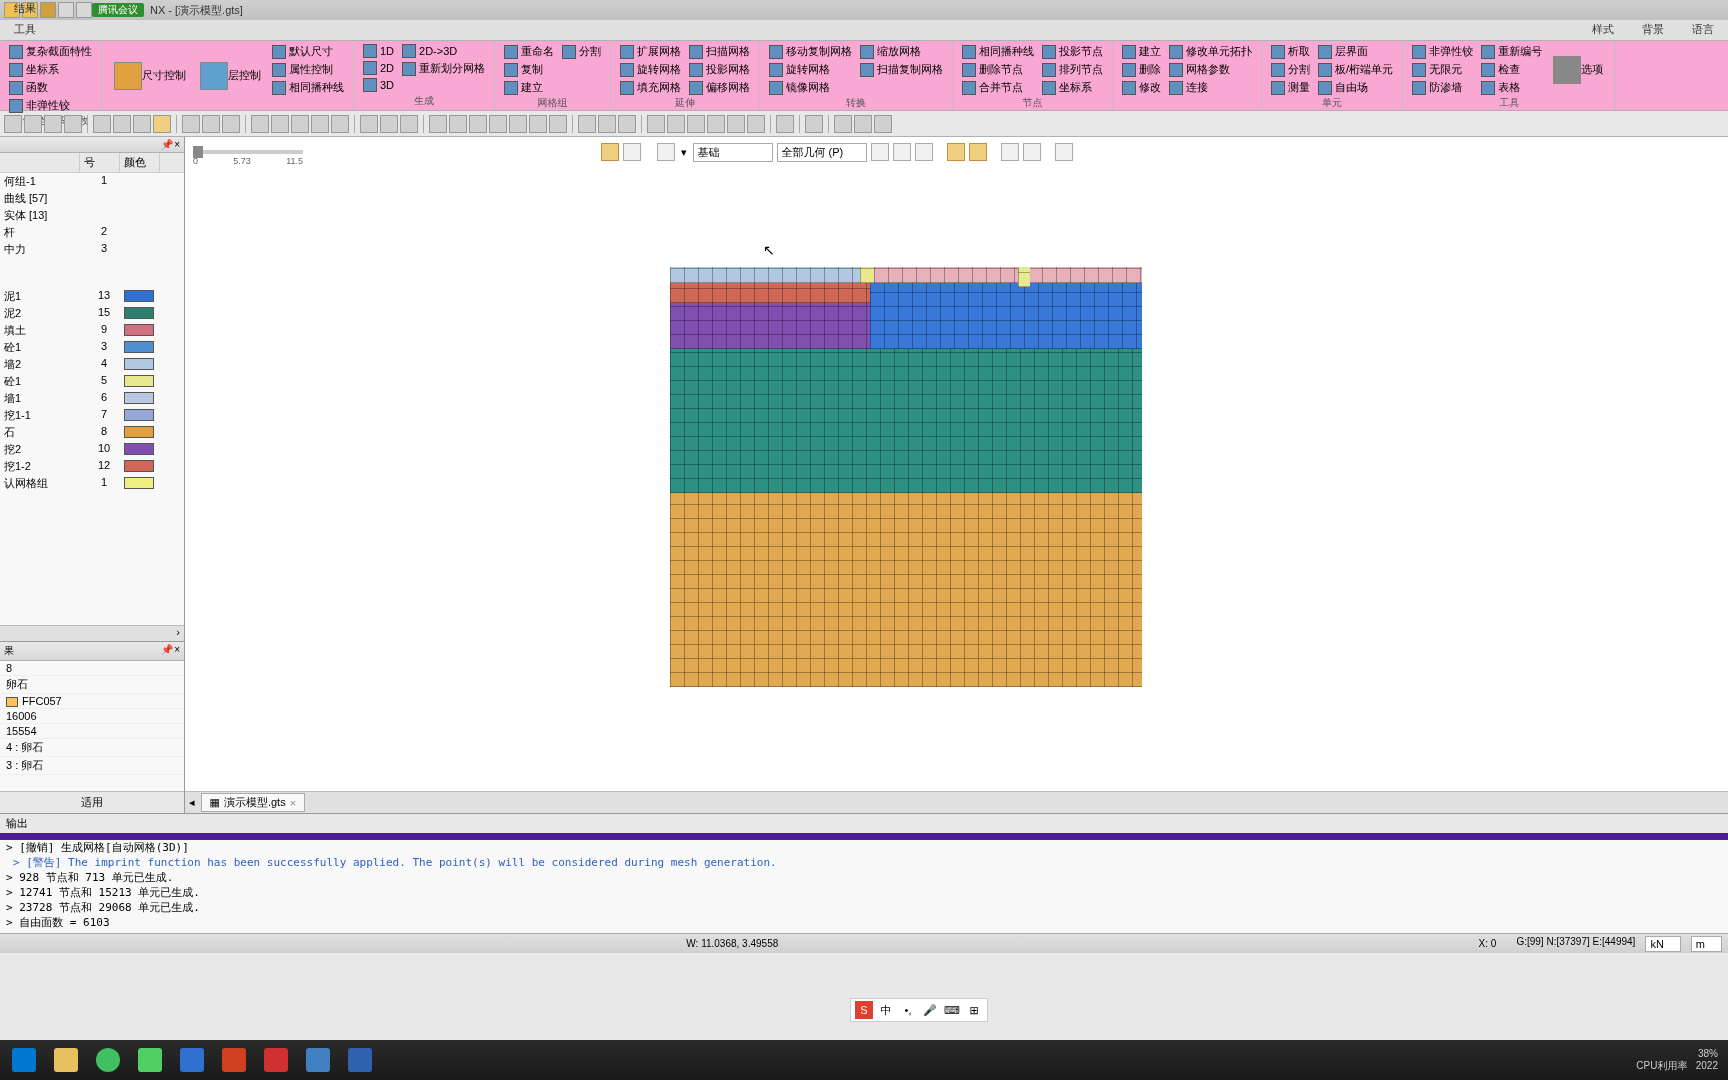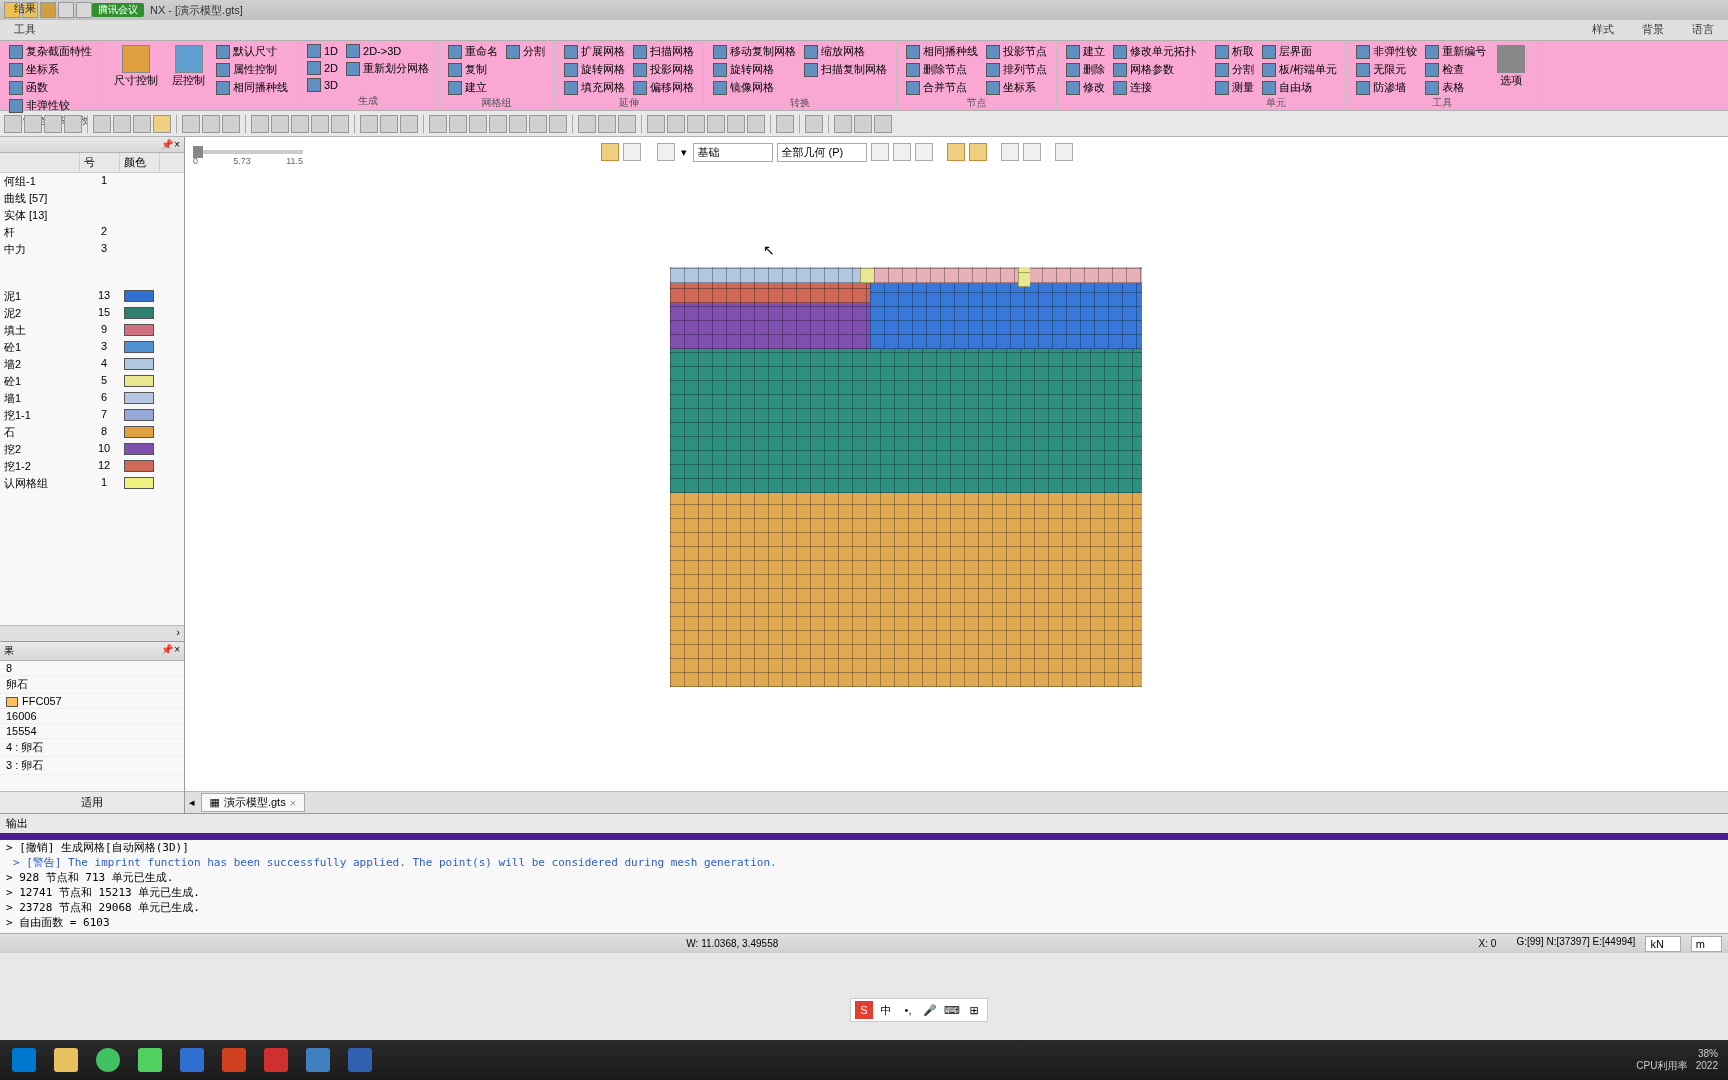--- a/index.html
+++ b/index.html
@@ -15,21 +15,21 @@
 .ribbon-tab { padding: 3px 14px; font-size: 11px; cursor: pointer; color: #333; }
 .ribbon-tabs-right { margin-left: auto; display: flex; margin-top: 16px; }
 
 .ribbon { height: 70px; background: #f9a8d4; border-bottom: 1px solid #b0b0b0; display: flex; }
 .ribbon-group { border-right: 1px solid #c0c0c0; padding: 2px 6px; display: flex; flex-direction: column; }
 .ribbon-group-body { flex: 1; display: flex; gap: 2px; }
 .ribbon-group-label { font-size: 10px; text-align: center; color: #555; }
 .ribbon-col { display: flex; flex-direction: column; gap: 1px; }
 .ribbon-btn { display: flex; align-items: center; gap: 3px; padding: 1px 3px; font-size: 11px; white-space: nowrap; cursor: pointer; }
 .ribbon-icon { width: 14px; height: 14px; background: #6090c0; display: inline-block; border: 1px solid #555; }
-.ribbon-big { display: flex; flex-direction: column; align-items: center; padding: 2px 6px; cursor: pointer; }
+.ribbon-big { display: flex; flex-direction: row; align-items: center; padding: 2px 6px; cursor: pointer; }
 .ribbon-big-icon { width: 28px; height: 28px; background: #e0a040; border: 1px solid #888; }
 
 .toolbar2 { height: 26px; background: #e8e8e8; border-bottom: 1px solid #b0b0b0; display: flex; align-items: center; gap: 2px; padding: 0 4px; }
 .tb-btn { width: 18px; height: 18px; background: #d0d0d0; border: 1px solid #999; cursor: pointer; }
 .tb-sep { width: 1px; height: 18px; background: #aaa; margin: 0 3px; }
 
 .main-area { display: flex; height: 676px; }
 
 .left-panels { width: 185px; display: flex; flex-direction: column; border-right: 1px solid #999; background: #f8f8f8; }
 .panel-header { background: linear-gradient(#e8e8e8, #d8d8d8); padding: 2px 4px; font-size: 10px; border-bottom: 1px solid #b0b0b0; display: flex; justify-content: flex-end; }

